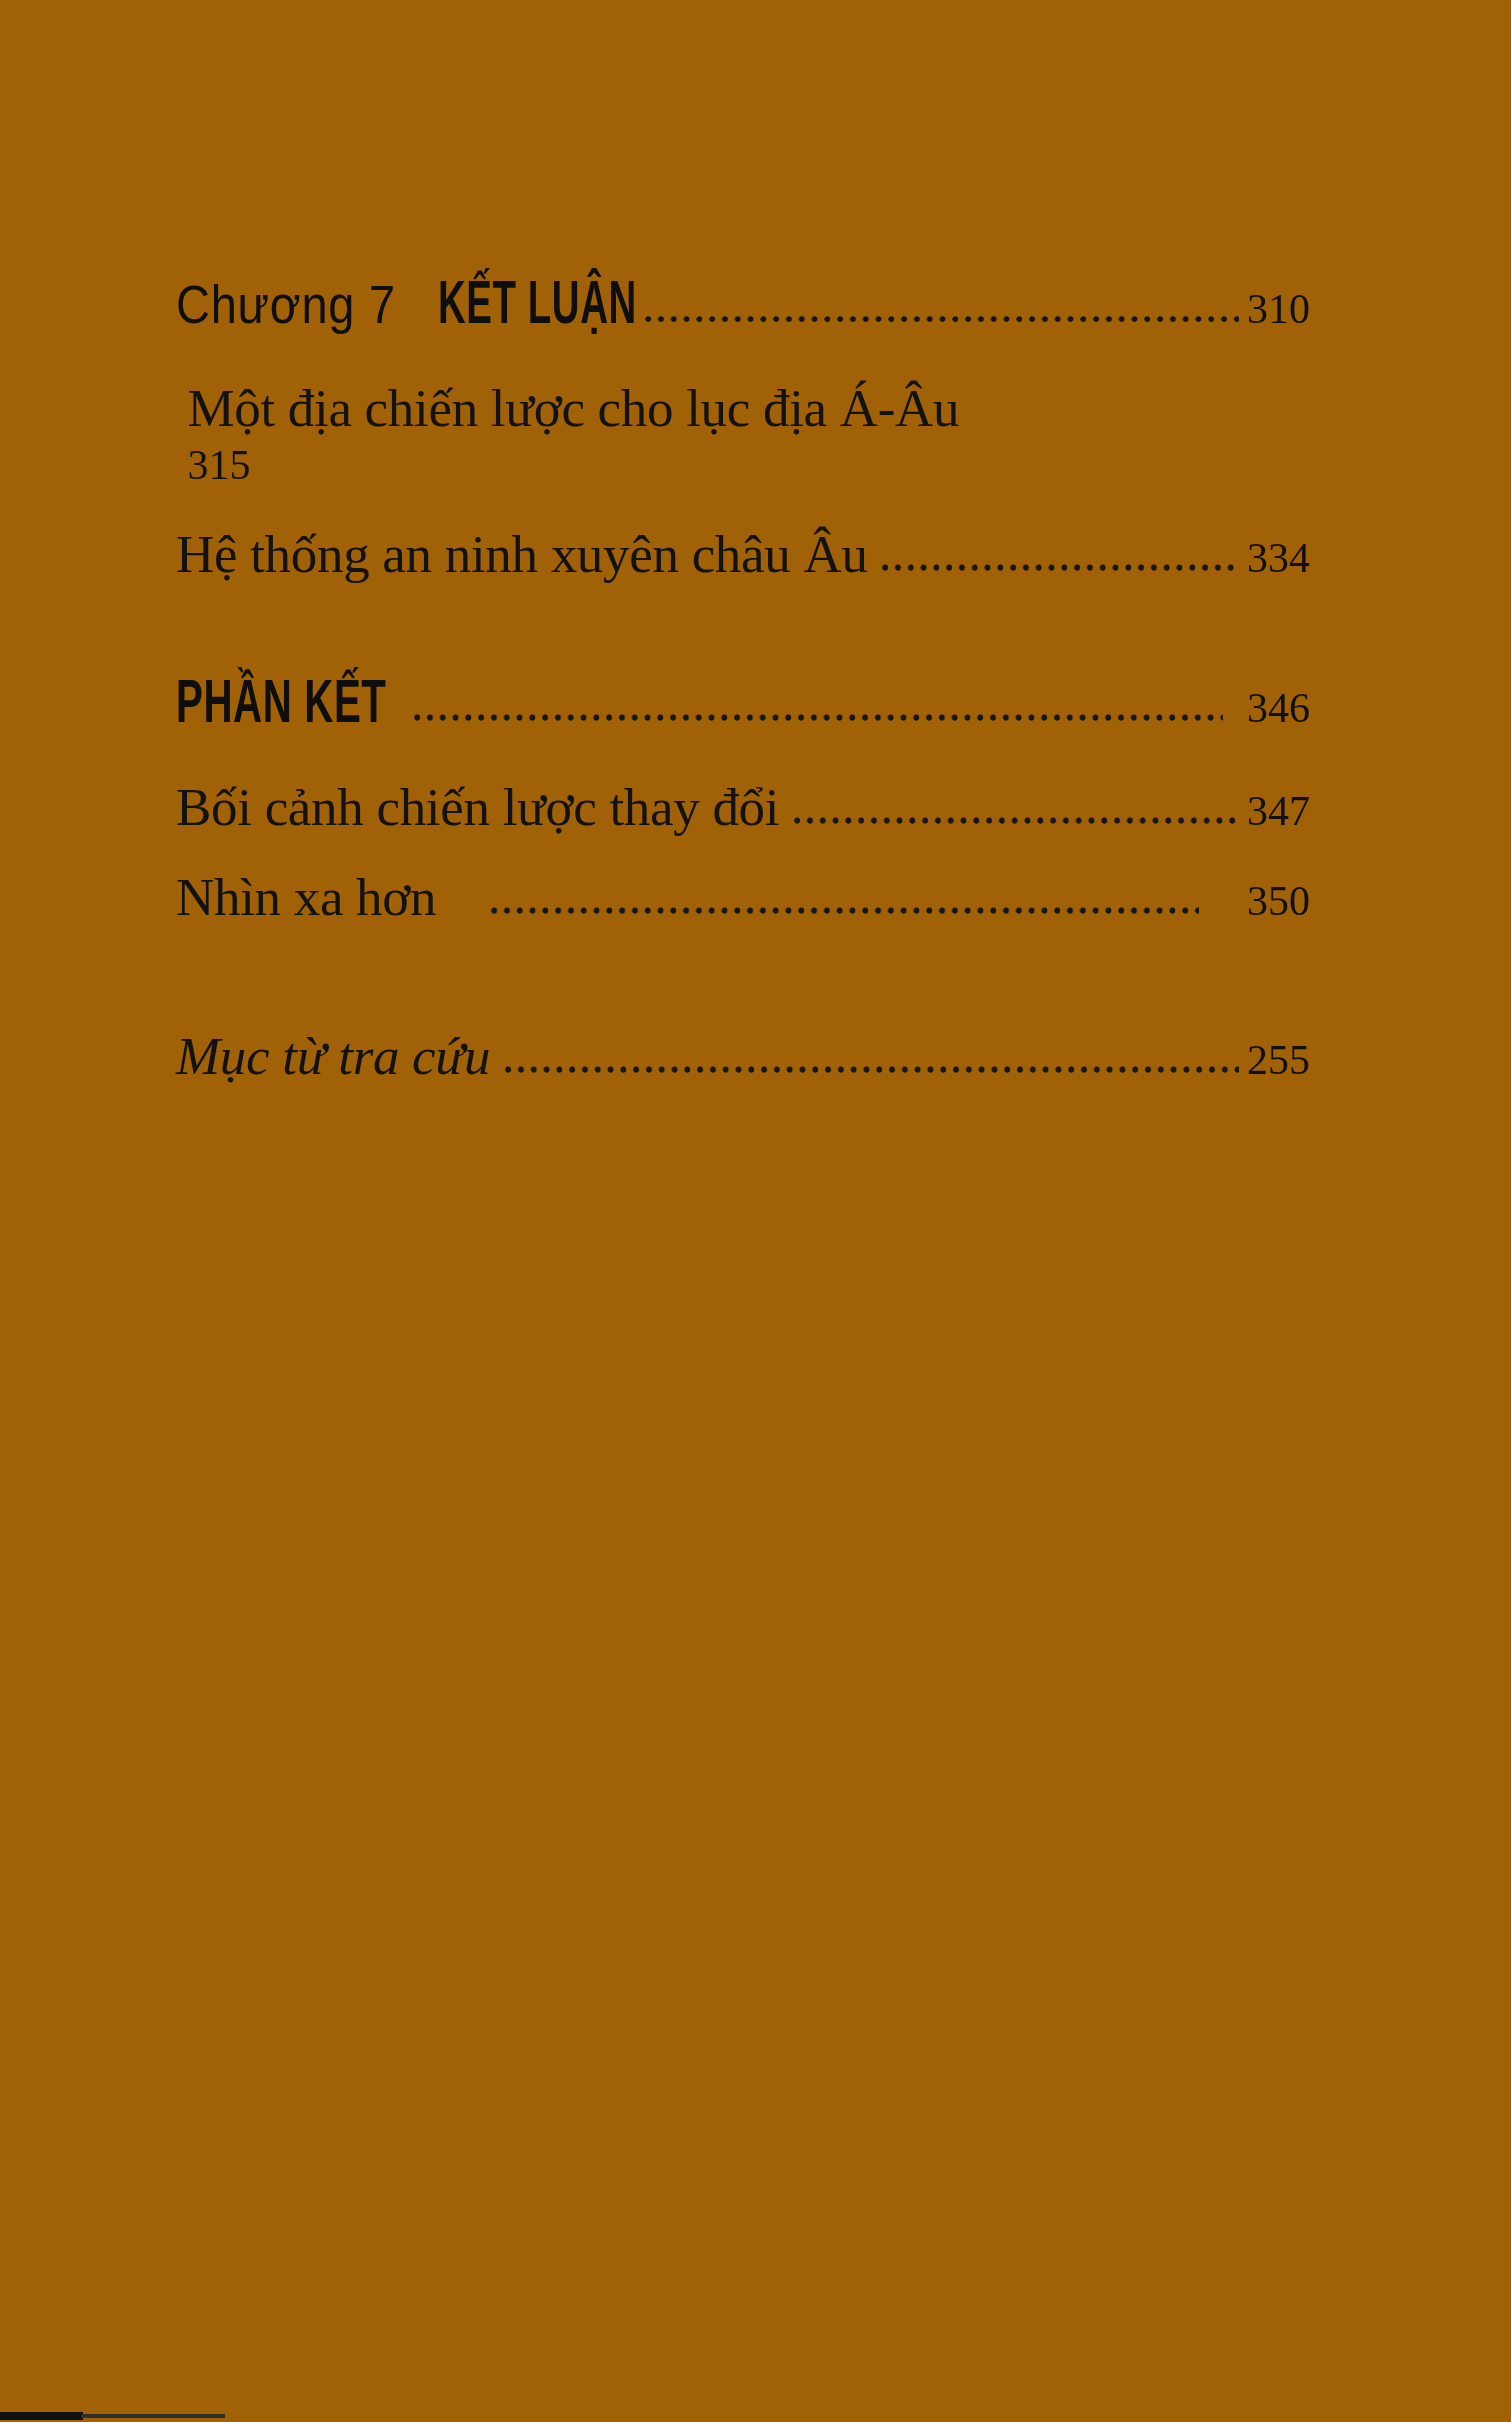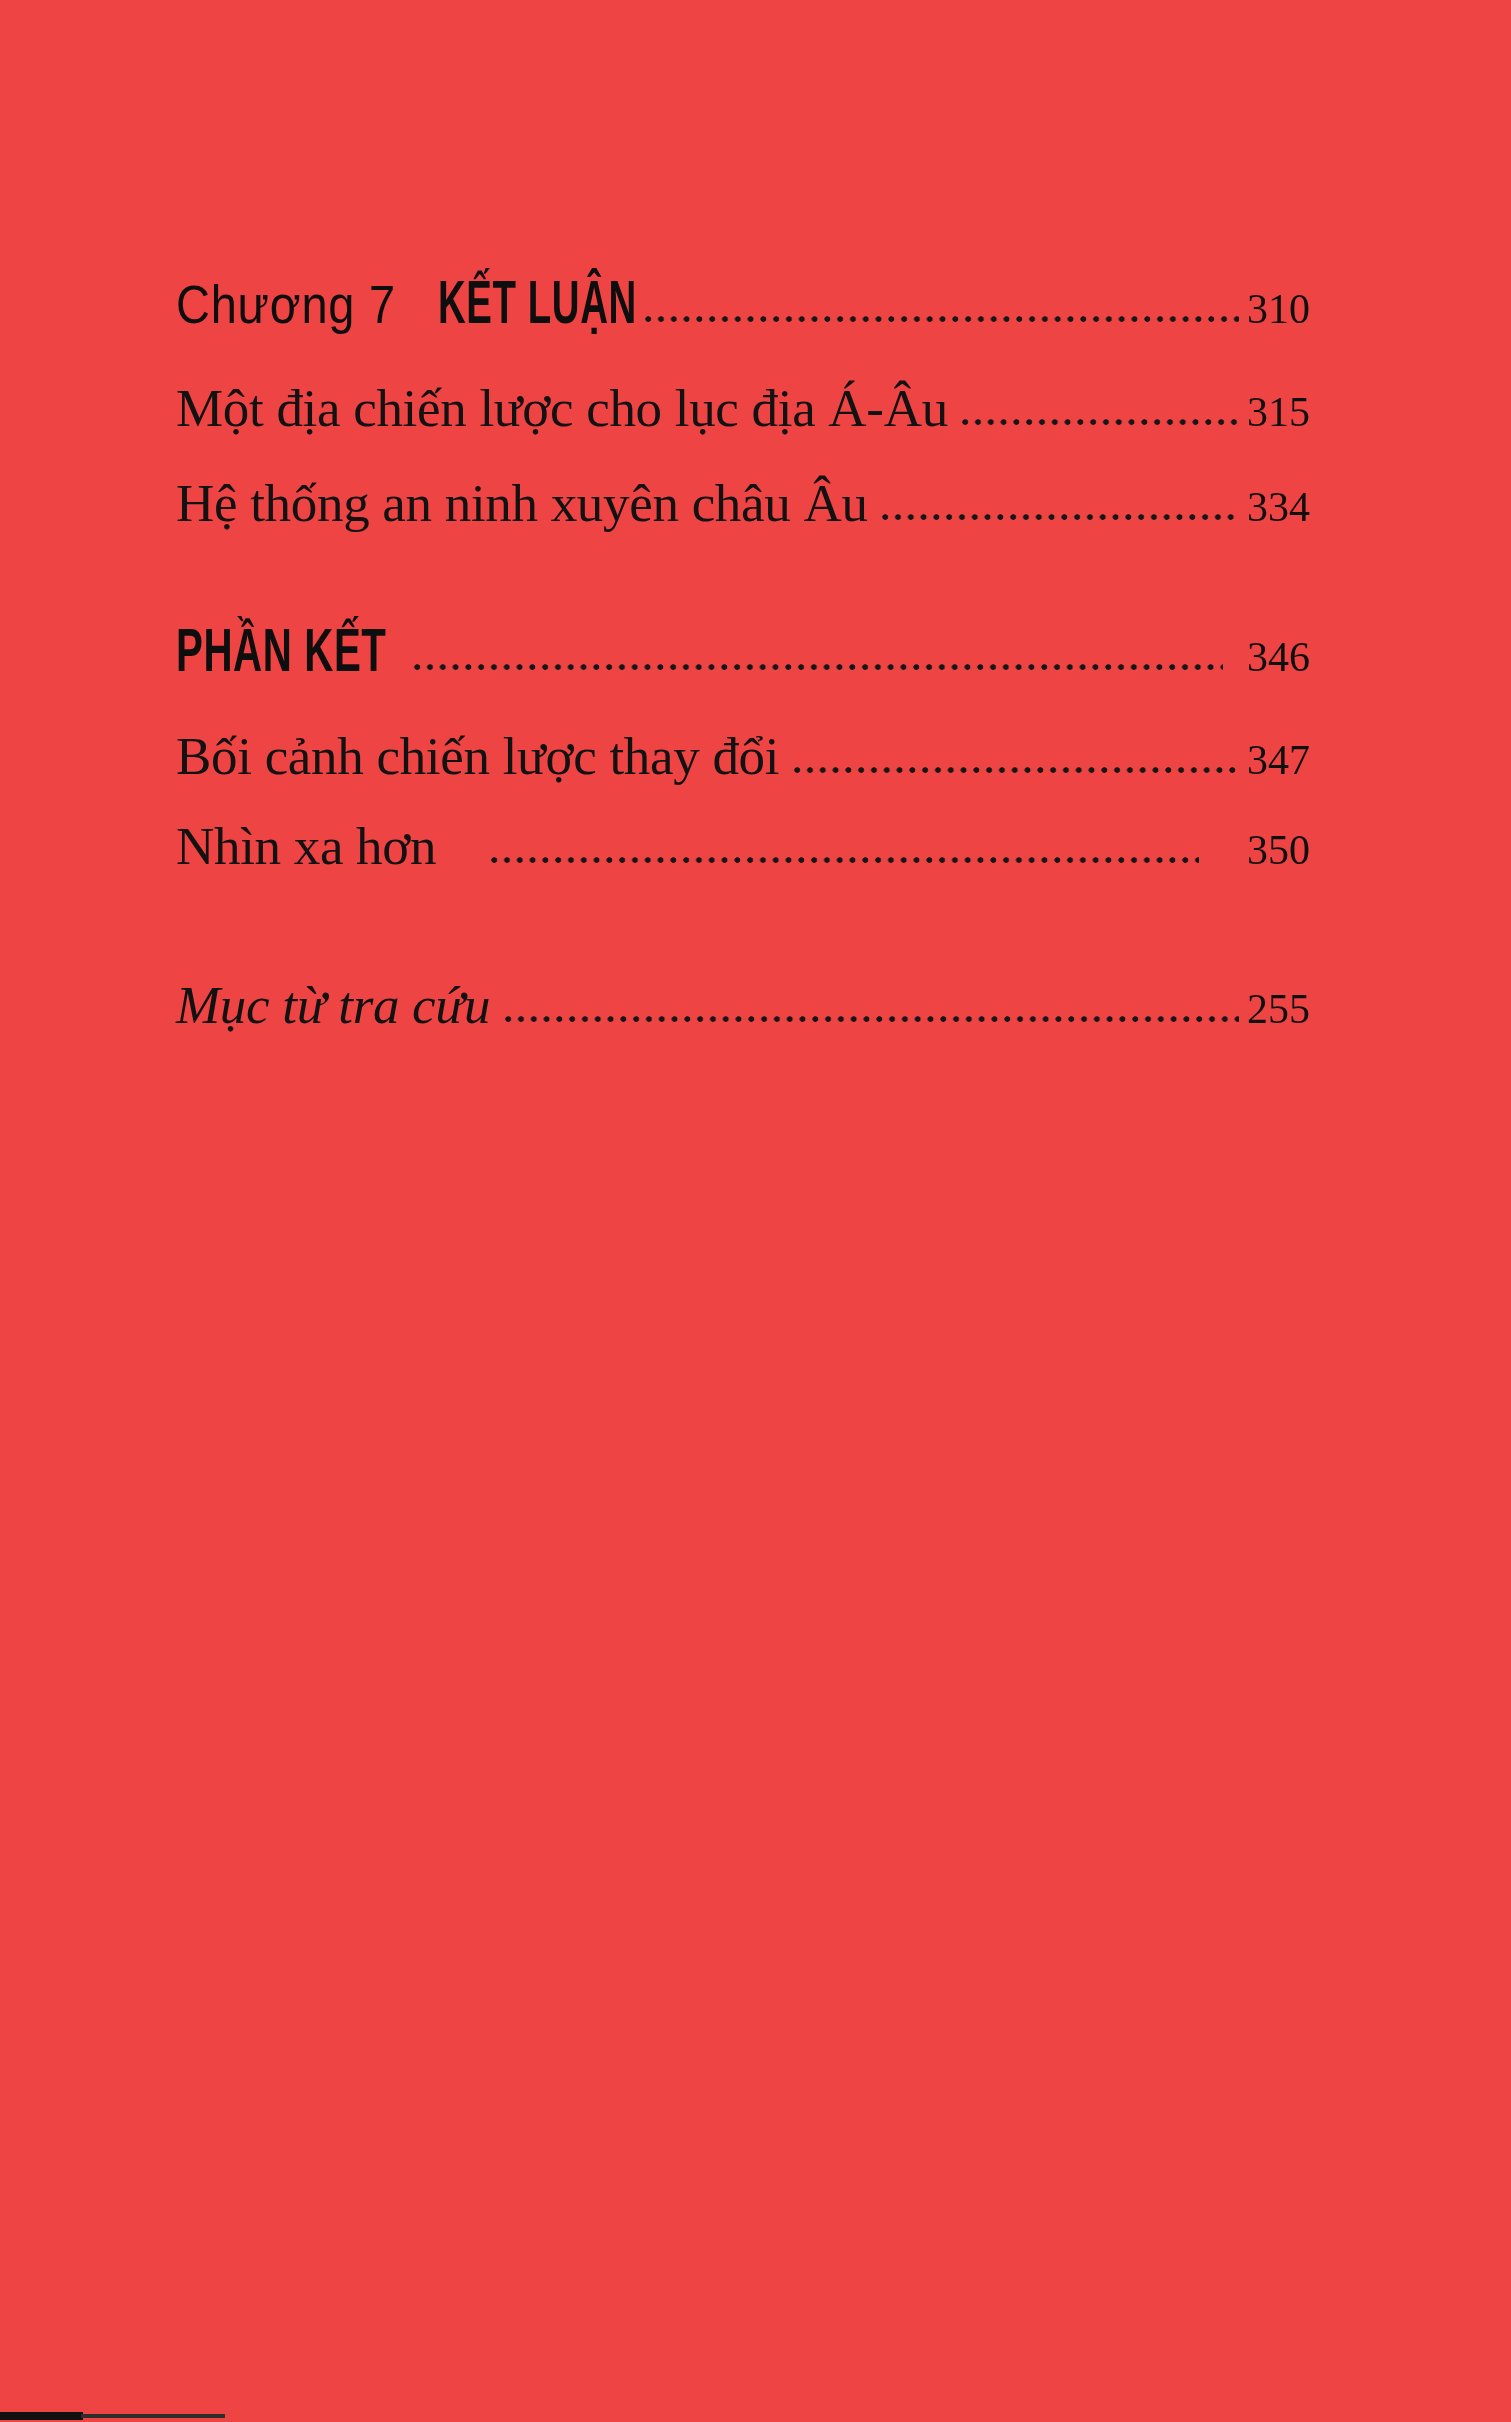--- a/index.html
+++ b/index.html
@@ -4,21 +4,21 @@
 <style>
   html, body { margin: 0; padding: 0; }
   body {
     width: 1511px; height: 2423px;
     background: #ffffff;
     position: relative;
     overflow: hidden;
   }
   .page {
     position: absolute; inset: 0;
-    background: #ef4444;
+    background: #a16207;
   }
   .toc {
     position: absolute;
     left: 176px; right: 201px; top: 272px;
     color: #131313;
   }
   .row { display: flex; align-items: baseline; }
 
   
   .label {
@@ -58,21 +58,21 @@
     color: #0e0e0e;
   }
   .chapter-wrap { width: 203px; margin-right: 59px; }
   .chapter-text { font-size: 54px; font-weight: 400; transform: scaleX(0.87); letter-spacing: 0.9px; }
   .title1-wrap { width: 193px; }
   .title1-text { font-size: 61px; font-weight: 700; transform: scaleX(0.63); letter-spacing: 0.9px; }
   .title5-wrap { width: 208px; }
   .title5-text { font-size: 61px; font-weight: 700; transform: scaleX(0.66); letter-spacing: 0.9px; }
 
   
-  .r2 { margin-top: 49px; }
+  .r2 { margin-top: 49px; flex-direction: column; }
   .r3 { margin-top: 42px; }
   .r4 { margin-top: 44px; }
   .r5 { margin-top: 90px; gap: 16px; }
   .r6 { margin-top: 49px; }
   .r7 { margin-top: 37px; gap: 40px; }
   .r8 { margin-top: 106px; }
 
   
   .scan-bar-a { position: absolute; left: 0; bottom: 2.8px; width: 83px; height: 8.5px; background: #101010; }
   .scan-bar-b { position: absolute; left: 81px; bottom: 4.7px; width: 144px; height: 4.7px; background: #2e2e2e; }

